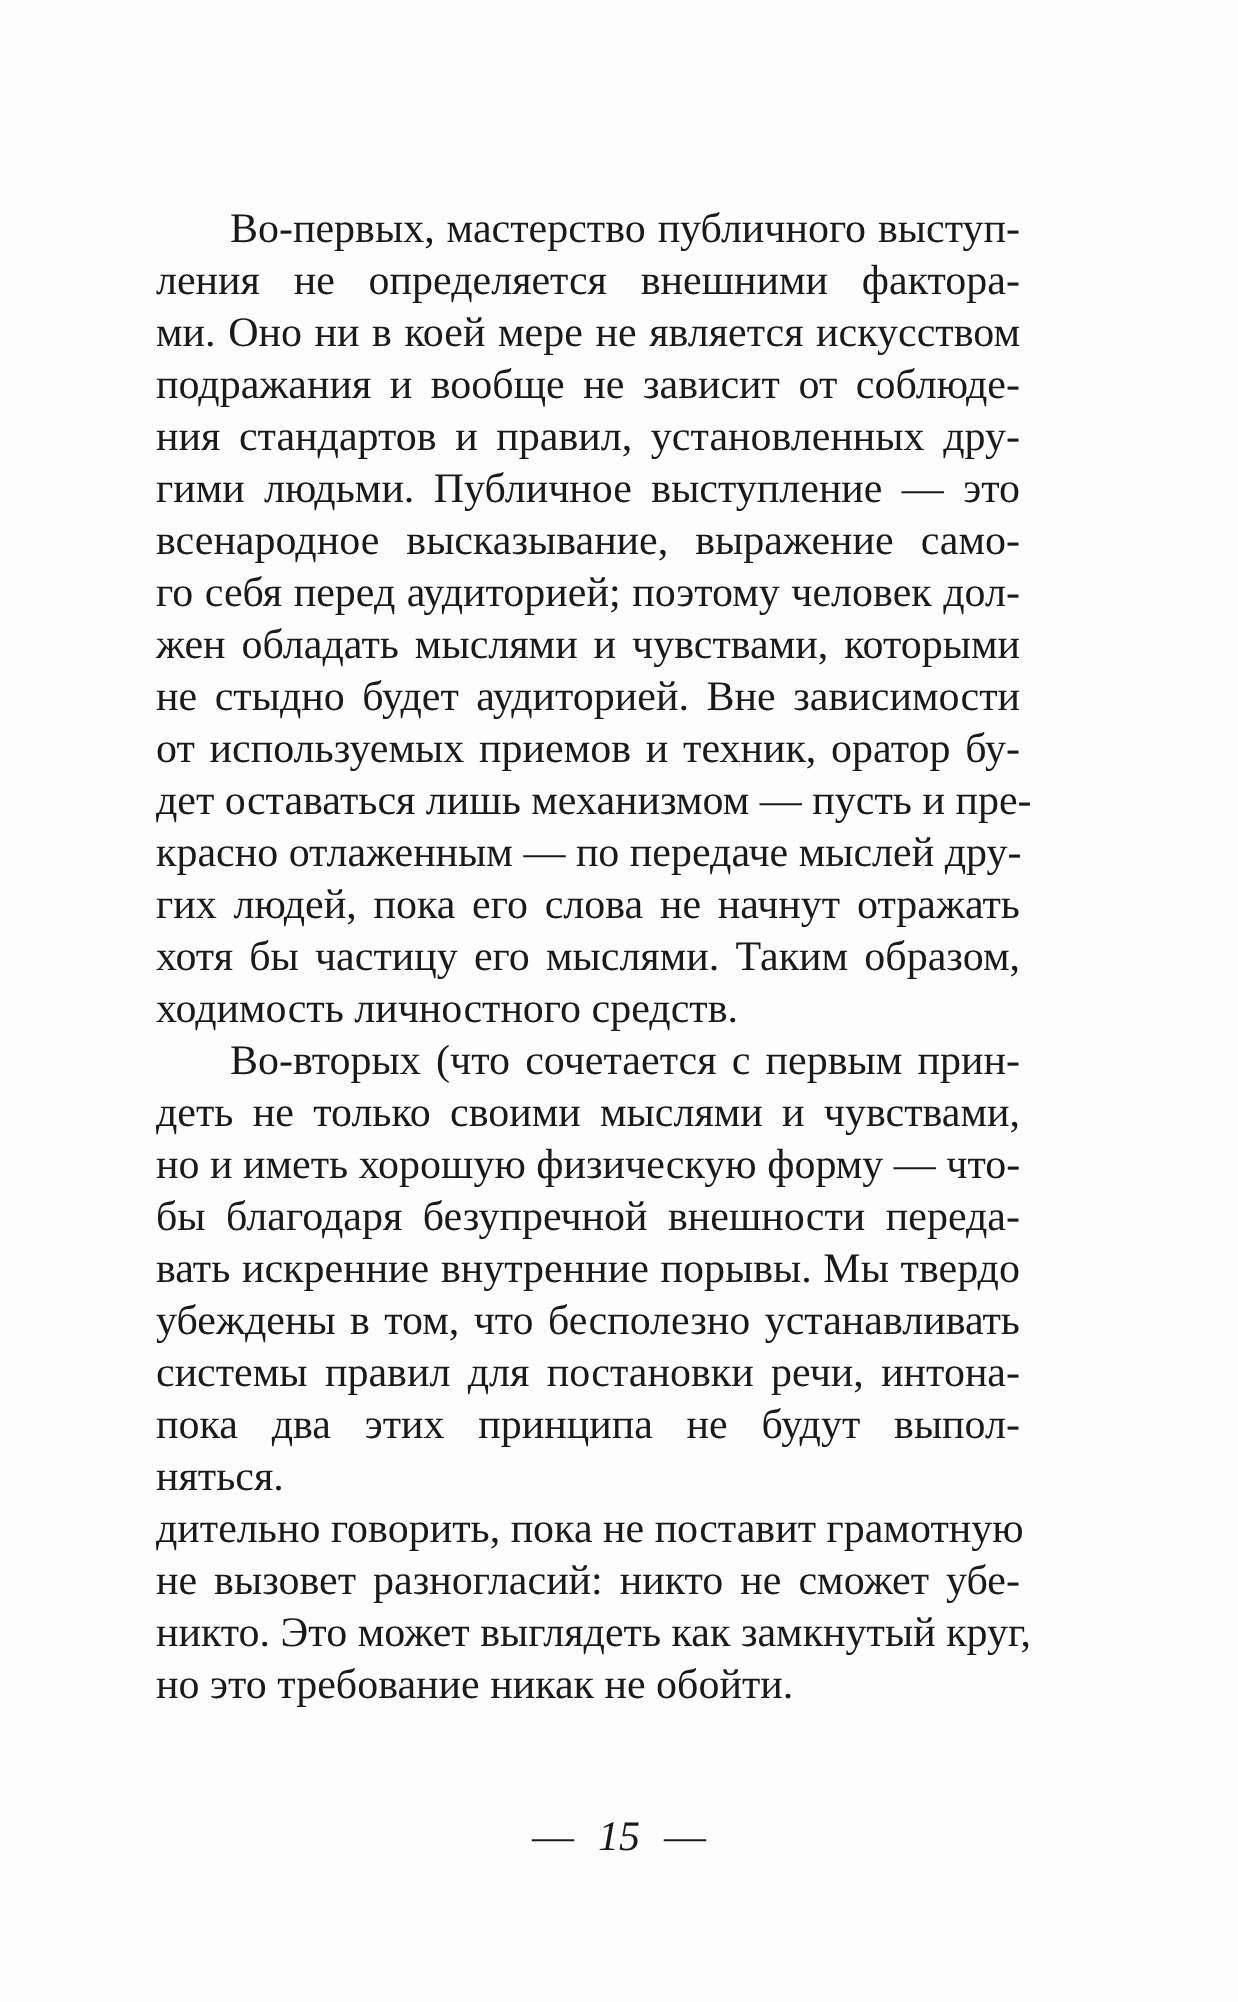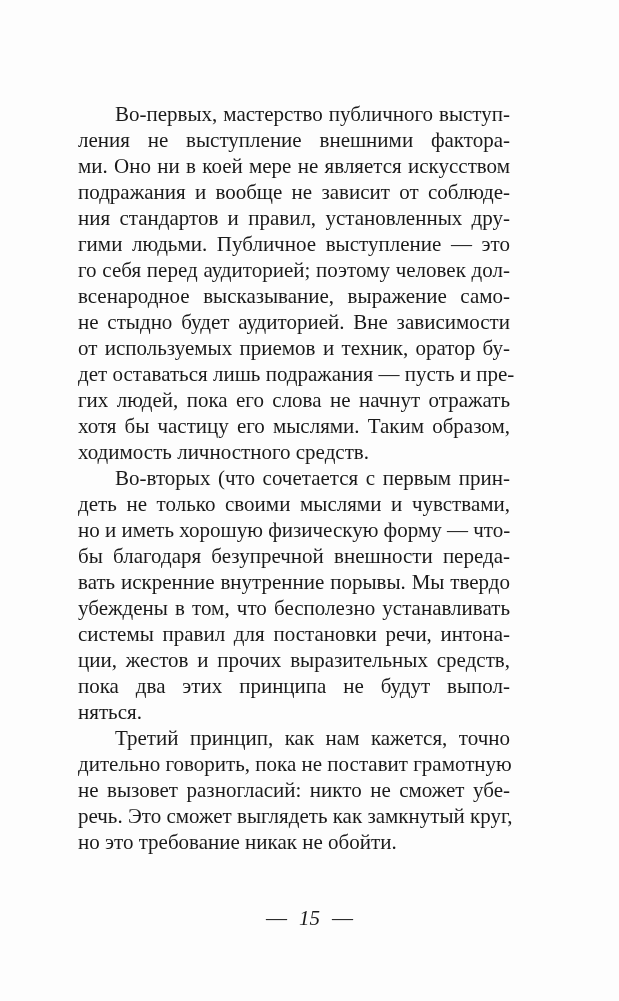--- a/index.html
+++ b/index.html
@@ -59,53 +59,53 @@
   }
 </style>
 </head>
 <body>
 
 <div class="page">
   <div class="text-block">
 
     <div>
       <span class="line indent">Во-первых, мастерство публичного выступ-</span>
-      <span class="line">ления не выступление внешними фактора-</span>
+      <span class="line">ления не определяется внешними фактора-</span>
       <span class="line">ми. Оно ни в коей мере не является искусством</span>
       <span class="line">подражания и вообще не зависит от соблюде-</span>
       <span class="line">ния стандартов и правил, установленных дру-</span>
       <span class="line">гими людьми. Публичное выступление — это</span>
+      <span class="line">всенародное высказывание, выражение само-</span>
       <span class="line">го себя перед аудиторией; поэтому человек дол-</span>
-      <span class="line">всенародное высказывание, выражение само-</span>
+      <span class="line">жен обладать мыслями и чувствами, которыми</span>
       <span class="line">не стыдно будет аудиторией. Вне зависимости</span>
       <span class="line">от используемых приемов и техник, оратор бу-</span>
-      <span class="line">дет оставаться лишь подражания — пусть и пре-</span>
+      <span class="line">дет оставаться лишь механизмом — пусть и пре-</span>
+      <span class="line">красно отлаженным — по передаче мыслей дру-</span>
       <span class="line">гих людей, пока его слова не начнут отражать</span>
       <span class="line">хотя бы частицу его мыслями. Таким образом,</span>
       <span class="line last">ходимость личностного средств.</span>
     </div>
 
     <div>
       <span class="line indent">Во-вторых (что сочетается с первым прин-</span>
       <span class="line">деть не только своими мыслями и чувствами,</span>
       <span class="line">но и иметь хорошую физическую форму — что-</span>
       <span class="line">бы благодаря безупречной внешности переда-</span>
       <span class="line">вать искренние внутренние порывы. Мы твердо</span>
       <span class="line">убеждены в том, что бесполезно устанавливать</span>
       <span class="line">системы правил для постановки речи, интона-</span>
-      <span class="line">ции, жестов и прочих выразительных средств,</span>
       <span class="line">пока два этих принципа не будут выпол-</span>
       <span class="line last">няться.</span>
     </div>
 
     <div>
-      <span class="line indent">Третий принцип, как нам кажется, точно</span>
       <span class="line">дительно говорить, пока не поставит грамотную</span>
       <span class="line">не вызовет разногласий: никто не сможет убе-</span>
-      <span class="line">речь. Это сможет выглядеть как замкнутый круг,</span>
+      <span class="line">никто. Это может выглядеть как замкнутый круг,</span>
       <span class="line last">но это требование никак не обойти.</span>
     </div>
   </div>
 
   <div class="page-number">
     <span>—</span><span class="num">15</span><span>—</span>
   </div>
 </div>
 
 </body></html>

